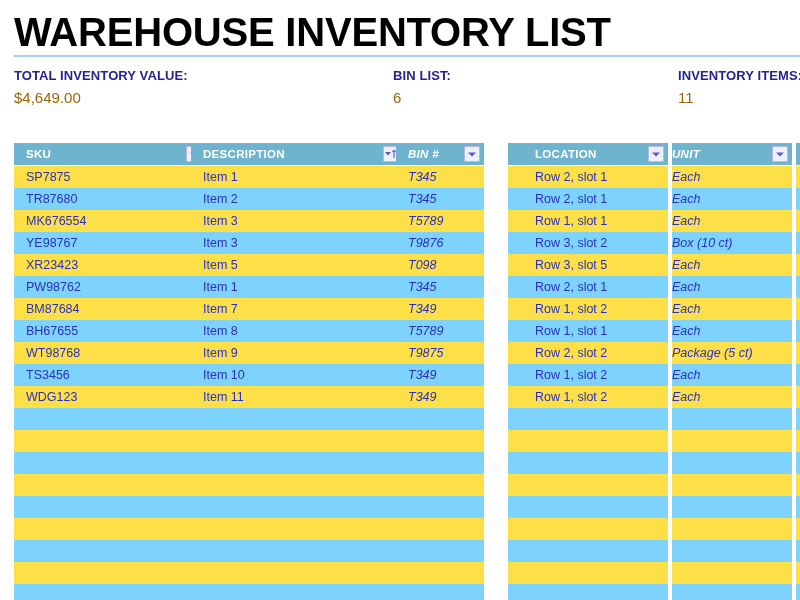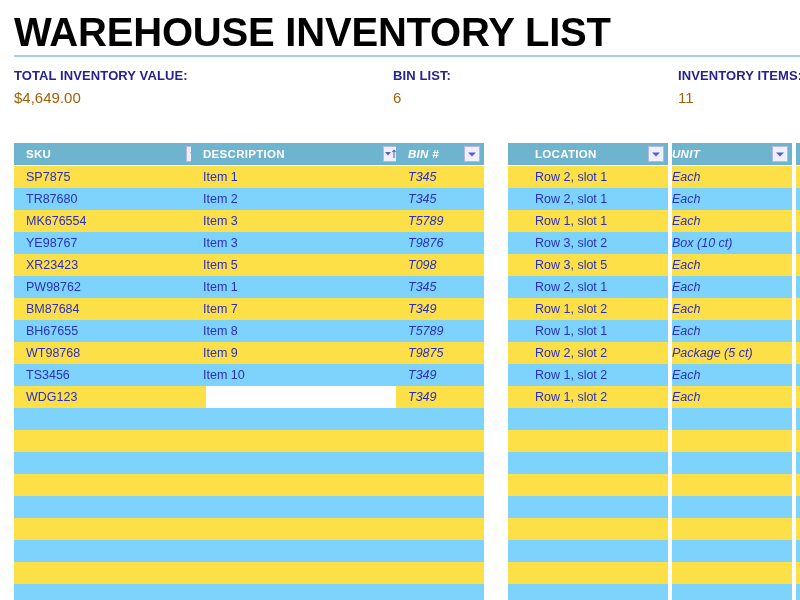--- a/index.html
+++ b/index.html
@@ -280,20 +280,21 @@
         <div class="row band">
           <div class="cell c0">TS3456</div>
           <div class="cell c1">Item 10</div>
           <div class="cell c2">T349</div>
           <div class="cell c3">Row 1, slot 2</div>
           <div class="cell c4">Each</div>
           <div class="cell c5"></div>
         </div>
         <div class="row plain">
           <div class="cell c0">WDG123</div>
+          <div class="cell c1">Item 11</div>
           <div class="cell c2">T349</div>
           <div class="cell c3">Row 1, slot 2</div>
           <div class="cell c4">Each</div>
           <div class="cell c5"></div>
         </div>
         <div class="row band">
           <div class="cell c0"></div>
           <div class="cell c1"></div>
           <div class="cell c2"></div>
           <div class="cell c3"></div>

